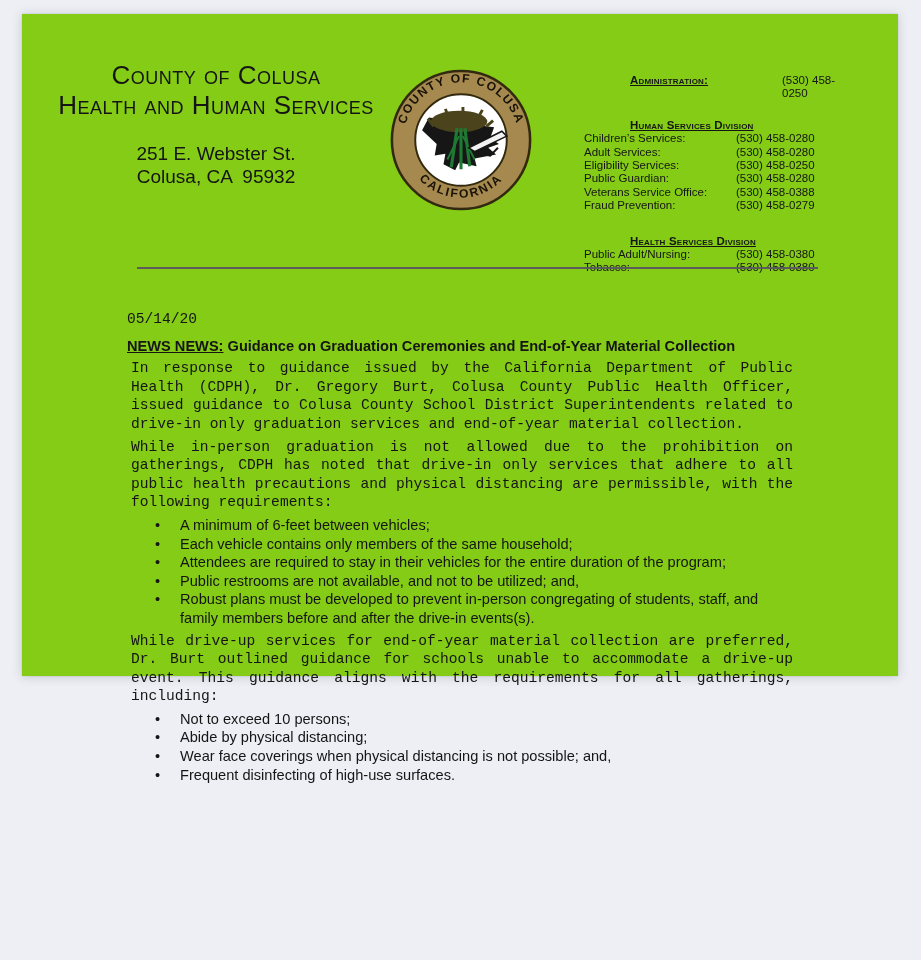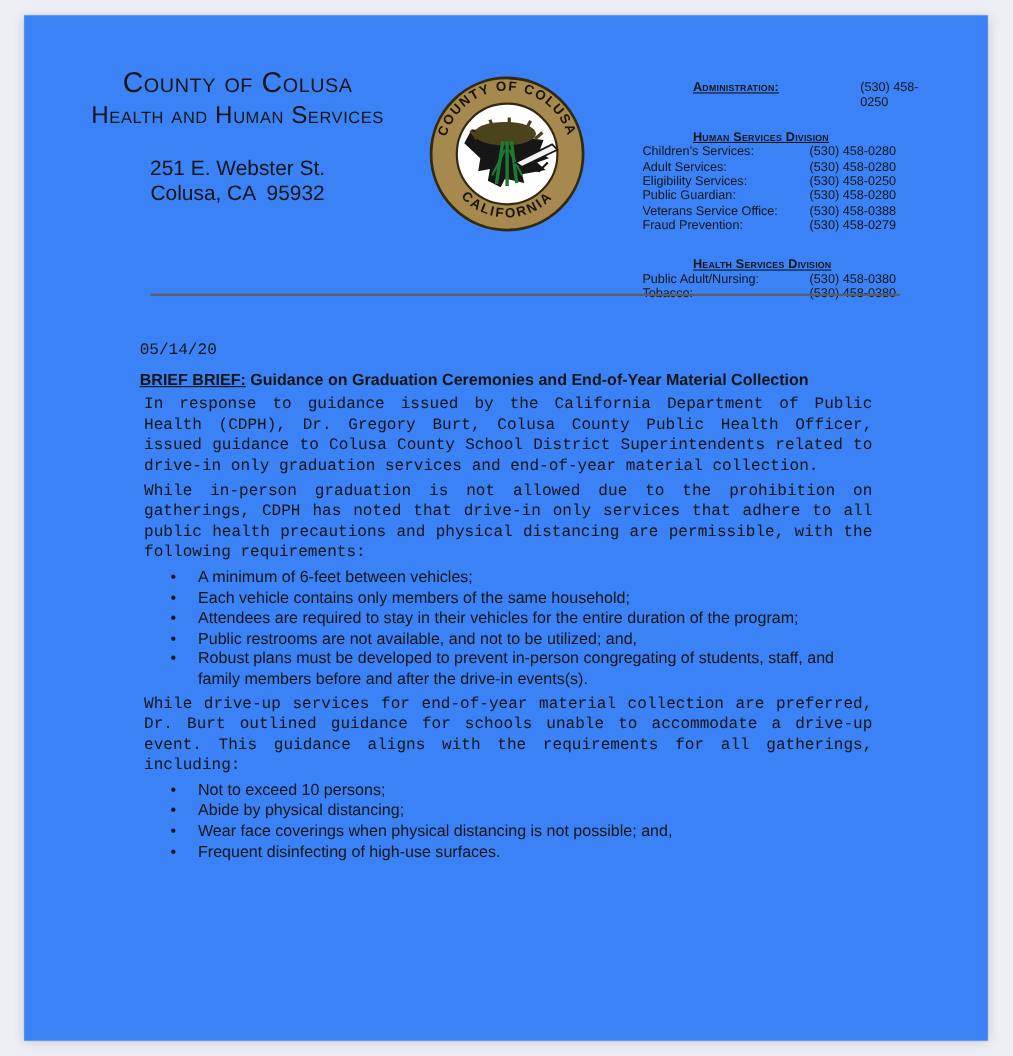--- a/index.html
+++ b/index.html
@@ -3,28 +3,28 @@
 <meta charset="utf-8">
 <style>
   html,body{margin:0;padding:0;}
   body{
     width:921px;height:960px;position:relative;overflow:hidden;
     background:#edeff4;
     font-family:"Liberation Sans",sans-serif;
     color:#151515;
   }
   .paper{
-    position:absolute;left:22px;top:14px;width:876px;height:932px;
-    background:#3b82f6;
+    position:absolute;left:22px;top:14px;width:876px;height:662px;
+    background:#84cc16;
     box-shadow:0 1px 10px rgba(50,55,70,.20), 0 0 1px rgba(50,55,70,.25);
   }
   
   .org-block{position:absolute;left:18px;top:46px;width:352px;text-align:center;}
   .org-line1{font-variant:small-caps;font-size:26px;line-height:30px;letter-spacing:.5px;}
-  .org-line2{font-variant:small-caps;font-size:22px;line-height:30px;letter-spacing:.5px;}
+  .org-line2{font-variant:small-caps;font-size:26px;line-height:30px;letter-spacing:.5px;}
   .addr{margin-top:22px;font-size:19px;line-height:23px;}
   .addr div{white-space:pre;}
   .director{margin-top:18px;font-size:19px;line-height:23px;}
   .seal{position:absolute;left:366px;top:53px;width:146px;height:146px;}
   .contacts{position:absolute;left:562px;top:60px;width:258px;font-size:11.5px;line-height:13.4px;}
   .c-row{display:flex;}
   .c-label{flex:0 0 152px;}
   .c-phone{flex:1;}
   .c-header{font-variant:small-caps;font-weight:bold;text-decoration:underline;letter-spacing:.2px;margin-left:46px;}
   .gap1{height:18px;}
@@ -129,21 +129,21 @@
     <div class="c-row">
       <span class="c-label">Tobacco:</span>
       <span class="c-phone">(530) 458-0380</span>
     </div>
   </div>
 
   <div class="divider"></div>
 
   <div class="doc">
     <div class="date-line">05/14/20</div>
-    <div class="headline"><span class="hl-label">BRIEF BRIEF:</span><span> Guidance on Graduation Ceremonies and End-of-Year Material Collection</span></div>
+    <div class="headline"><span class="hl-label">NEWS NEWS:</span><span> Guidance on Graduation Ceremonies and End-of-Year Material Collection</span></div>
 
     <p class="bp par1">In response to guidance issued by the California Department of Public Health (CDPH), Dr. Gregory Burt, Colusa County Public Health Officer, issued guidance to Colusa County School District Superintendents related to drive-in only graduation services and end-of-year material collection.</p>
     <p class="bp par2">While in-person graduation is not allowed due to the prohibition on gatherings, CDPH has noted that drive-in only services that adhere to all public health precautions and physical distancing are permissible, with the following requirements:</p>
 
     <ul class="blist list1">
       <li>
           <span class="blt">•</span>
           <span class="li-text">A minimum of 6-feet between vehicles;</span>
         </li>
       <li>

